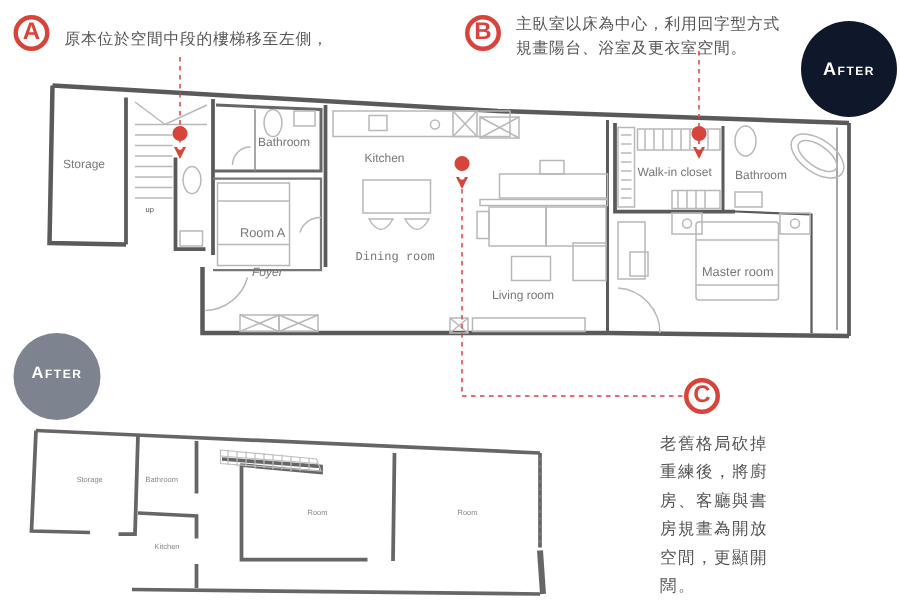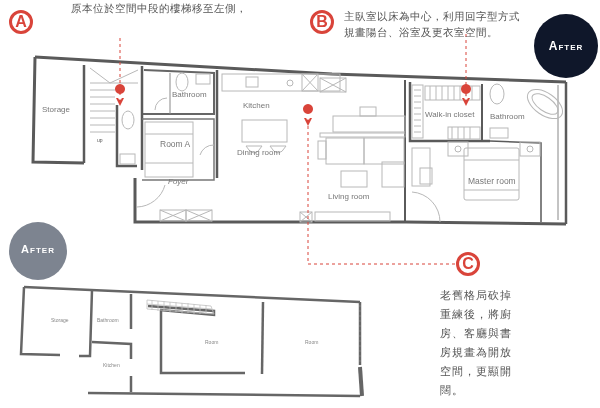--- a/index.html
+++ b/index.html
@@ -200,36 +200,36 @@
   </g>
   <g stroke="#888" stroke-width="0.8" fill="none" stroke-dasharray="2,3">
     <line x1="360" y1="305" x2="360" y2="362"></line>
   </g>
 </svg>
 
 <div class="abs" style="left:42px;top:105px;font-size:8px;color:#777;font-family:'Liberation Sans',sans-serif;">Storage</div>
 <div class="abs" style="left:172px;top:90px;font-size:8px;color:#777;font-family:'Liberation Sans',sans-serif;">Bathroom</div>
 <div class="abs" style="left:97px;top:137px;font-size:5px;color:#555;font-family:'Liberation Sans',sans-serif;">up</div>
 <div class="abs" style="left:243px;top:101px;font-size:8px;color:#777;font-family:'Liberation Sans',sans-serif;">Kitchen</div>
-<div class="abs" style="left:160px;top:139px;font-size:8.5px;color:#777;font-family:'Liberation Sans',sans-serif;">Room A</div>
-<div class="abs" style="left:237px;top:148px;font-size:8px;color:#777;font-family:Liberation Sans, sans-serif;">Dining room</div>
+<div class="abs" style="left:160px;top:150px;font-size:8.5px;color:#777;font-family:'Liberation Sans',sans-serif;">Room A</div>
+<div class="abs" style="left:237px;top:167px;font-size:8px;color:#777;font-family:Liberation Mono, monospace;">Dining room</div>
 <div class="abs" style="left:168px;top:177px;font-size:8px;color:#777;font-family:'Liberation Sans',sans-serif;font-style:italic;">Foyer</div>
 <div class="abs" style="left:328px;top:192px;font-size:8px;color:#777;font-family:'Liberation Sans',sans-serif;">Living room</div>
 <div class="abs" style="left:425px;top:110px;font-size:8px;color:#777;font-family:Liberation Sans, sans-serif;">Walk-in closet</div>
 <div class="abs" style="left:490px;top:112px;font-size:8px;color:#777;font-family:'Liberation Sans',sans-serif;">Bathroom</div>
 <div class="abs" style="left:468px;top:176px;font-size:8.5px;color:#777;font-family:'Liberation Sans',sans-serif;">Master room</div>
 
 <div class="abs" style="left:51px;top:317px;font-size:5px;color:#888;font-family:'Liberation Sans',sans-serif;">Storage</div>
 <div class="abs" style="left:97px;top:317px;font-size:5px;color:#888;font-family:'Liberation Sans',sans-serif;">Bathroom</div>
 <div class="abs" style="left:103px;top:362px;font-size:5px;color:#888;font-family:'Liberation Sans',sans-serif;">Kitchen</div>
 <div class="abs" style="left:205px;top:339px;font-size:5px;color:#888;font-family:'Liberation Sans',sans-serif;">Room</div>
 <div class="abs" style="left:305px;top:339px;font-size:5px;color:#888;font-family:'Liberation Sans',sans-serif;">Room</div>
 
 <div class="badge" style="left:9px;top:10px;">A</div>
-<div class="note" style="left:43px;top:0;margin-left:28px;">
+<div class="note" style="left:43px;top:18px;">
   <div>原本位於空間中段的樓梯移至左側，</div>
 </div>
 
 <div class="badge" style="left:310px;top:10px;">B</div>
 <div class="note" style="left:344px;top:8px;">
   <div>主臥室以床為中心，利用回字型方式</div>
   <div>規畫陽台、浴室及更衣室空間。</div>
 </div>
 
 <div class="badge" style="left:456px;top:252px;">C</div>

